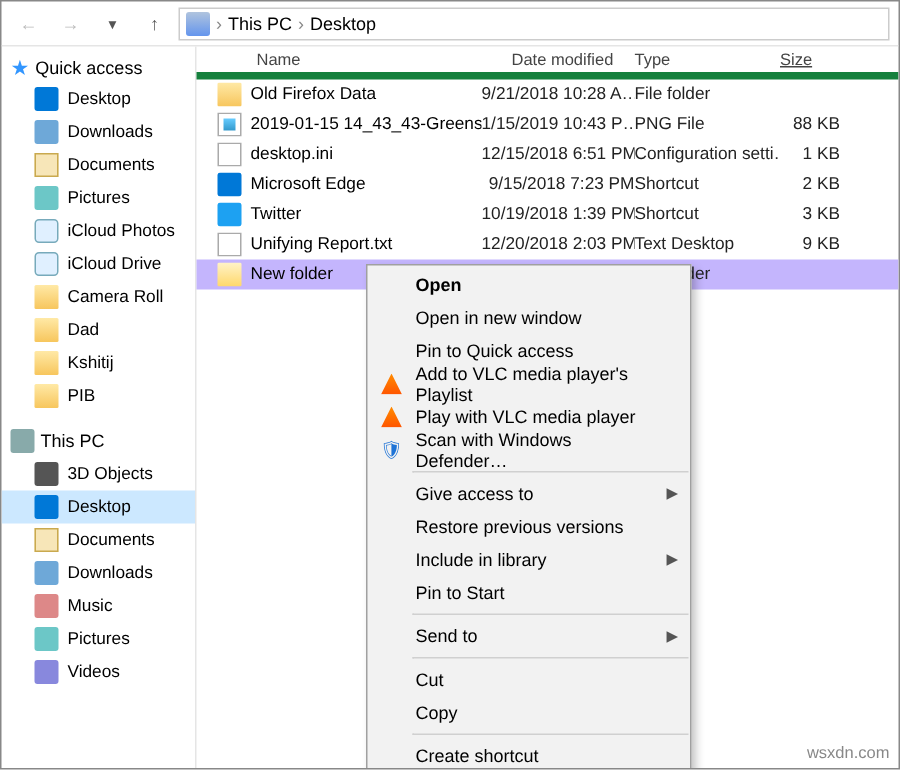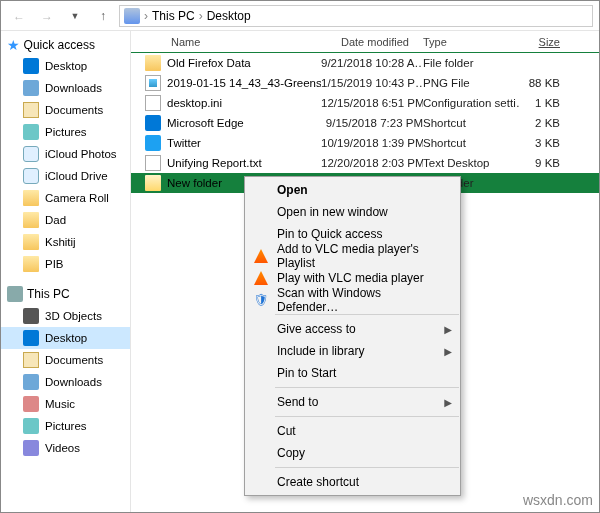--- a/index.html
+++ b/index.html
@@ -10,30 +10,30 @@
 .nav-btn { width: 24px; height: 24px; display: flex; align-items: center; justify-content: center; color: #555; }
 .nav-btn.disabled { color: #bbb; }
 .breadcrumb { flex: 1; height: 22px; border: 1px solid #ccc; display: flex; align-items: center; padding: 0 4px; gap: 2px; }
 .breadcrumb .sep { color: #888; margin: 0 2px; }
 .bc-icon { width: 16px; height: 16px; background: linear-gradient(#b0c4de,#6495ed); border-radius: 2px; }
 
 
 .content { display: flex; height: calc(100% - 30px); }
 .sidebar { width: 130px; border-right: 1px solid #e5e5e5; overflow: hidden; padding-top: 4px; }
 .main { flex: 1; position: relative; }
-.col-headers { display: flex; height: 22px; border-bottom: 1px solid #15803d; font-size: 11px; color: #444; align-items: center; }
+.col-headers { display: flex; height: 22px; border-bottom: 5px solid #15803d; font-size: 11px; color: #444; align-items: center; }
 .col-name { width: 190px; padding-left: 40px; }
 .col-date { width: 102px; padding-left: 20px; }
 .col-type { width: 97px; }
-.col-size { width: 48px; text-align: right; padding-right: 8px; text-decoration: underline; }
+.col-size { width: 48px; padding-right: 8px; text-decoration: underline; }
 
 
 .files { }
 .file-row { display: flex; height: 20px; align-items: center; font-size: 11.5px; }
-.file-row.selected { background: #15803d; }
+.file-row.selected { background: #c4b5fd; }
 .fr-name { width: 190px; display: flex; align-items: center; gap: 6px; padding-left: 14px; white-space: nowrap; overflow: hidden; }
 .fr-date { width: 102px; color: #222; white-space: nowrap; overflow: hidden; text-align: right; }
 .fr-type { width: 97px; color: #222; white-space: nowrap; overflow: hidden; }
 .fr-size { width: 48px; text-align: right; padding-right: 8px; color: #222; }
 .file-ico { width: 16px; height: 16px; flex-shrink: 0; }
 
 
 .side-group { margin-bottom: 8px; }
 .side-head { display: flex; align-items: center; gap: 4px; padding: 3px 6px; font-size: 12px; }
 .side-item { display: flex; align-items: center; gap: 6px; padding: 3px 4px 3px 22px; font-size: 11.5px; white-space: nowrap; }
@@ -66,21 +66,21 @@
 
 
 .context-menu { position: absolute; left: 243px; top: 175px; width: 217px; background: #f2f2f2; border: 1px solid #a0a0a0; box-shadow: 3px 3px 6px rgba(0,0,0,0.25); font-size: 12px; padding: 2px 0; z-index: 10; }
 .cm-item { height: 22px; display: flex; align-items: center; padding-left: 32px; padding-right: 18px; position: relative; }
 .cm-item.bold { font-weight: 600; }
 .cm-sep { height: 1px; background: #d0d0d0; margin: 3px 1px 3px 30px; border-left: 1px solid #d0d0d0; }
 .cm-iconlead { position: absolute; left: 8px; width: 16px; height: 16px; display: flex; align-items: center; justify-content: center; }
 .cm-arrow { position: absolute; right: 8px; font-size: 10px; color: #555; }
 
 
-.watermark { position: absolute; right: 6px; bottom: 4px; font-size: 14px; color: #888; font-family: Arial; }
+.watermark { position: absolute; right: 6px; bottom: 4px; font-size: 11px; color: #888; font-family: Arial; }
 </style>
 </head>
 <body>
 
 <div class="toolbar">
   <div class="nav-btn disabled">←</div>
   <div class="nav-btn disabled">→</div>
   <div class="nav-btn" style="font-size:9px;">▼</div>
   <div class="nav-btn">↑</div>
   <div class="breadcrumb">
@@ -281,20 +281,23 @@
   <div class="cm-item">
       <span class="cm-iconlead ico-shield">🛡</span>
       <span>Scan with Windows Defender…</span>
     </div>
   <div class="cm-sep"></div>
   <div class="cm-item">
       <span>Give access to</span>
       <span class="cm-arrow">▶</span>
     </div>
   <div class="cm-item">
+      <span>Restore previous versions</span>
+    </div>
+  <div class="cm-item">
       <span>Include in library</span>
       <span class="cm-arrow">▶</span>
     </div>
   <div class="cm-item">
       <span>Pin to Start</span>
     </div>
   <div class="cm-sep"></div>
   <div class="cm-item">
       <span>Send to</span>
       <span class="cm-arrow">▶</span>

